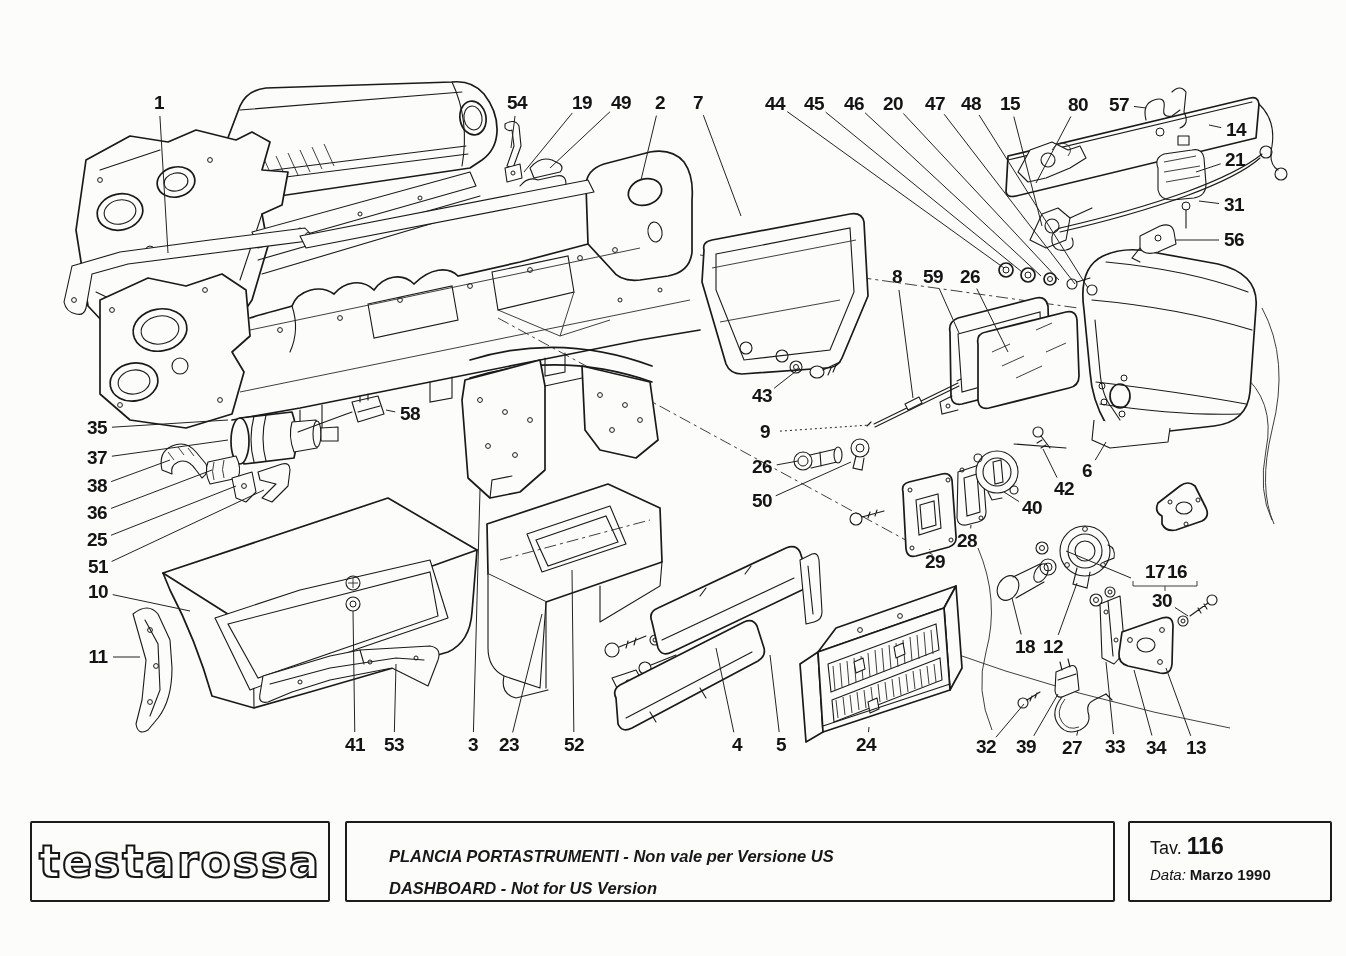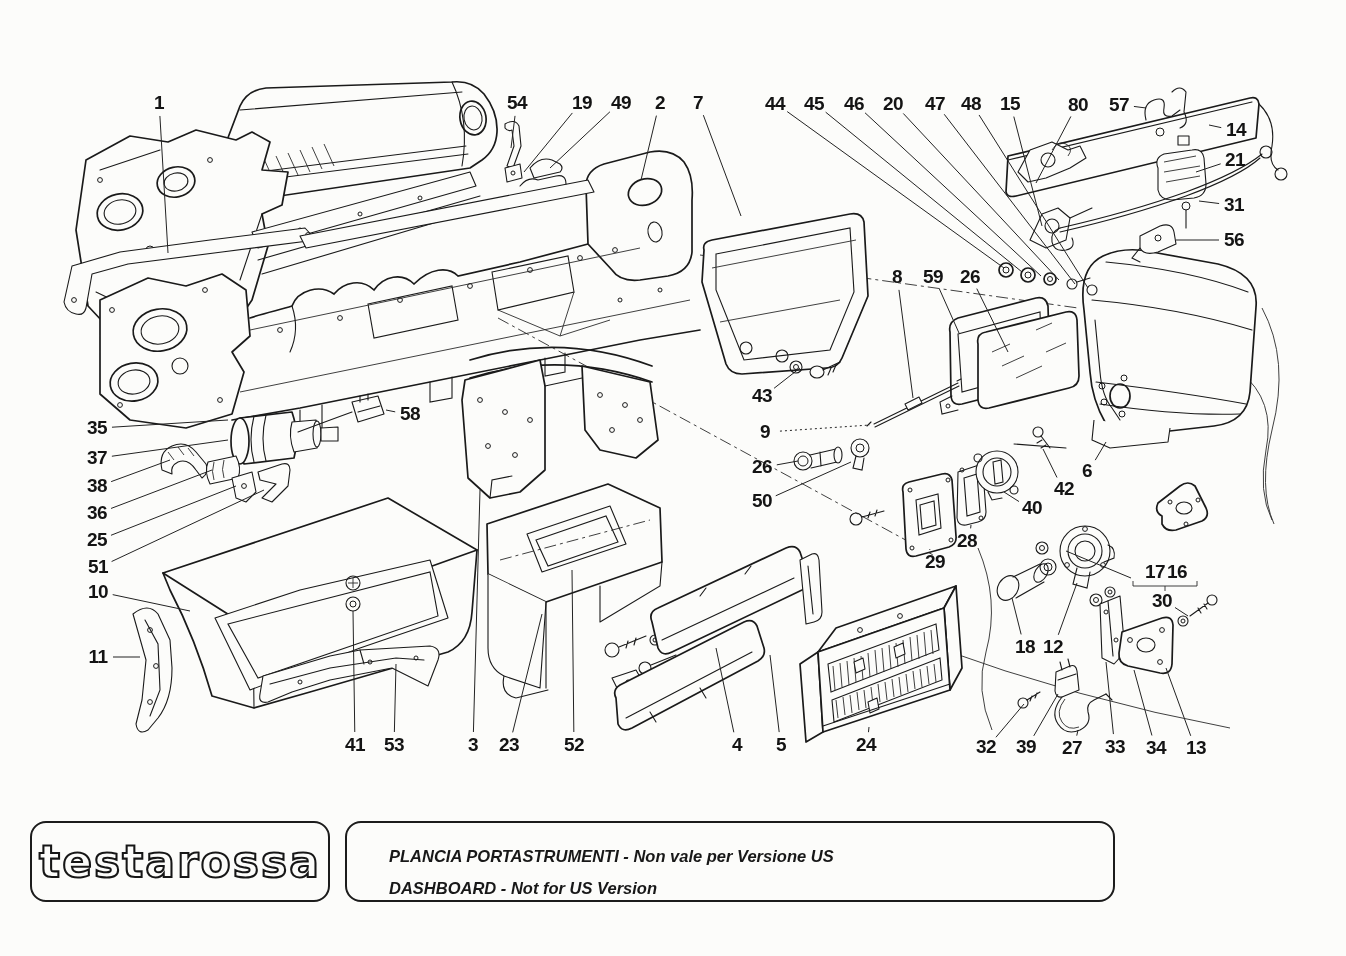--- a/index.html
+++ b/index.html
@@ -19,21 +19,21 @@
   .leader{stroke:#232323;stroke-width:1;fill:none;}
   .leader.dotted{stroke-dasharray:2 3;}
   
   #label-layer{position:absolute;left:0;top:0;width:100%;height:100%;pointer-events:none;}
   .plabel{
     position:absolute;transform:translate(-50%,-50%);
     font:700 19px "Liberation Sans", sans-serif;color:#141414;letter-spacing:-0.5px;
     white-space:nowrap;
   }
   
-  .fbox{position:absolute;border:2.5px solid #1c1c1c;border-radius:16px;background:#fcfcfa;box-sizing:border-box;}
+  .fbox{position:absolute;border:2.5px solid #1c1c1c;border-radius:2px;background:#fcfcfa;box-sizing:border-box;}
   .logo-box{left:30px;top:821px;width:300px;height:81px;display:flex;align-items:center;justify-content:center;}
   .logo-text{font:800 44px "DejaVu Sans", sans-serif;letter-spacing:2px;color:#161616;}
   @supports (-webkit-text-stroke: 2px black){
     .logo-text{color:transparent;-webkit-text-stroke:2.1px #161616;}
   }
   .title-box{left:345px;top:821px;width:770px;height:81px;padding:12px 0 0 42px;}
   .title-line1,.title-line2{font:700 italic 16.5px "Liberation Sans", sans-serif;color:#181818;}
   .title-line1{margin-top:12px;}
   .title-line2{margin-top:13px;}
   .tav-box{left:1128px;top:821px;width:204px;height:81px;padding:10px 0 0 20px;}
@@ -570,13 +570,21 @@
       <span class="plabel" style="left: 1196px; top: 748px;">13</span>
     </div>
 
   <div class="fbox logo-box">
     <span class="logo-text">testarossa</span>
   </div>
   <div class="fbox title-box">
     <div class="title-line1">PLANCIA PORTASTRUMENTI - Non vale per Versione US</div>
     <div class="title-line2">DASHBOARD - Not for US Version</div>
   </div>
+  <div class="fbox tav-box">
+    <div class="tav-line">
+      <span class="tav-label">Tav.</span><span class="tav-number">116</span>
+    </div>
+    <div class="data-line">
+      <span class="data-label">Data:</span><span class="data-value">Marzo 1990</span>
+    </div>
+  </div>
 </div>
 
 </body></html>

